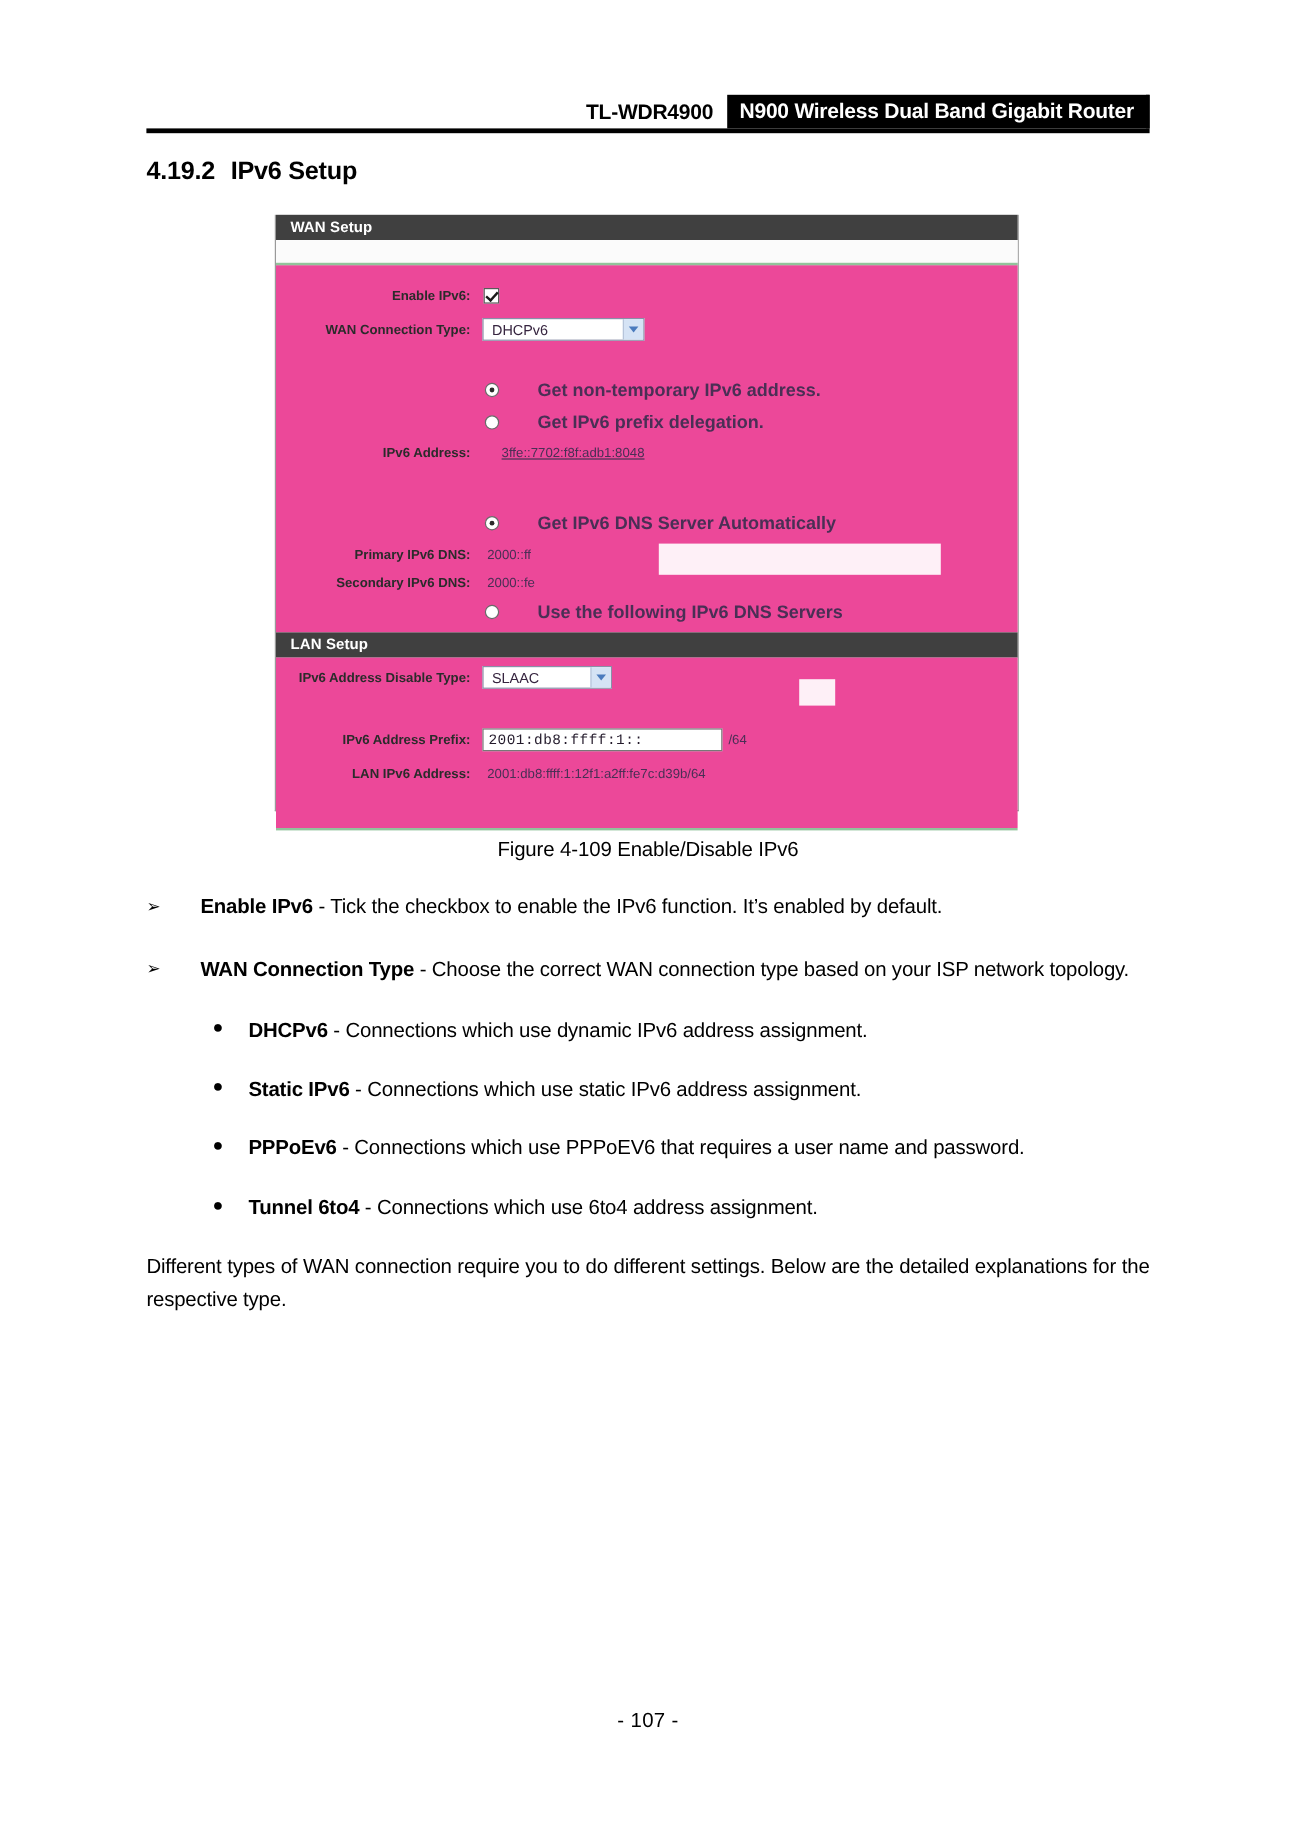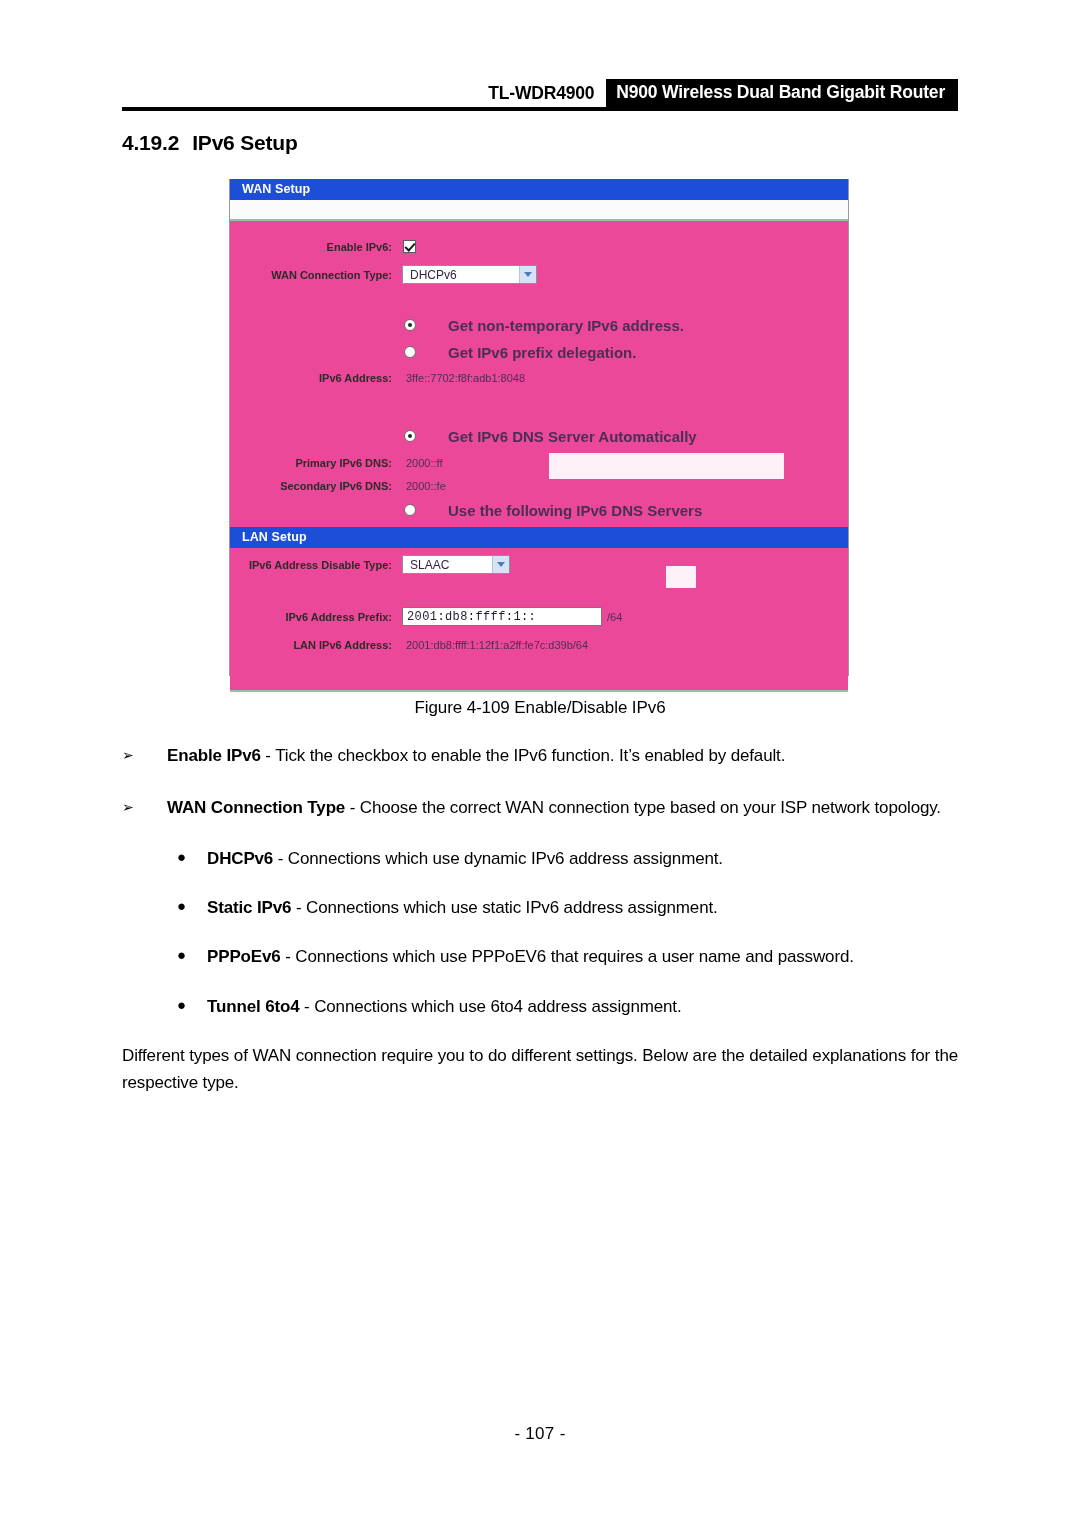--- a/index.html
+++ b/index.html
@@ -79,21 +79,21 @@
     width: 620px;
     height: 497px;
     background: #fbfbfb;
     border: 1px solid #9a9a9a;
     border-top: none;
     box-sizing: border-box;
     font-size: 11px;
     color: #3b2a4a;
   }
   .bar-green {
-    background: #1d4ed8;
+    background: #404040;
     color: #ffffff;
     font-weight: bold;
     font-size: 12.5px;
     height: 21px;
     line-height: 21px;
     padding-left: 12px;
     letter-spacing: 0.1px;
   }
   .spacer-row { height: 19px; background: #fbfbfb; }
   .green-divider {
@@ -384,21 +384,21 @@
         <div class="radio-pad"></div>
         <span class="rb"></span>
         <span class="rb-text">Get IPv6 prefix delegation.</span>
       </div>
 
       <div style="height:3px;"></div>
 
       <div class="frow">
         <div class="flabel">IPv6 Address:</div>
         <div class="fctrl">
-          <span class="fvalue" style="margin-left:4px;">3ffe::7702:f8f:adb1:8048</span>
+          <span class="fvalue" style="margin-left:16px;text-decoration:underline;">3ffe::7702:f8f:adb1:8048</span>
         </div>
       </div>
 
       <div style="height:10px;"></div>
 
 
       <div style="height:26px;"></div>
 
       <div class="radio-line">
         <div class="radio-pad"></div>

